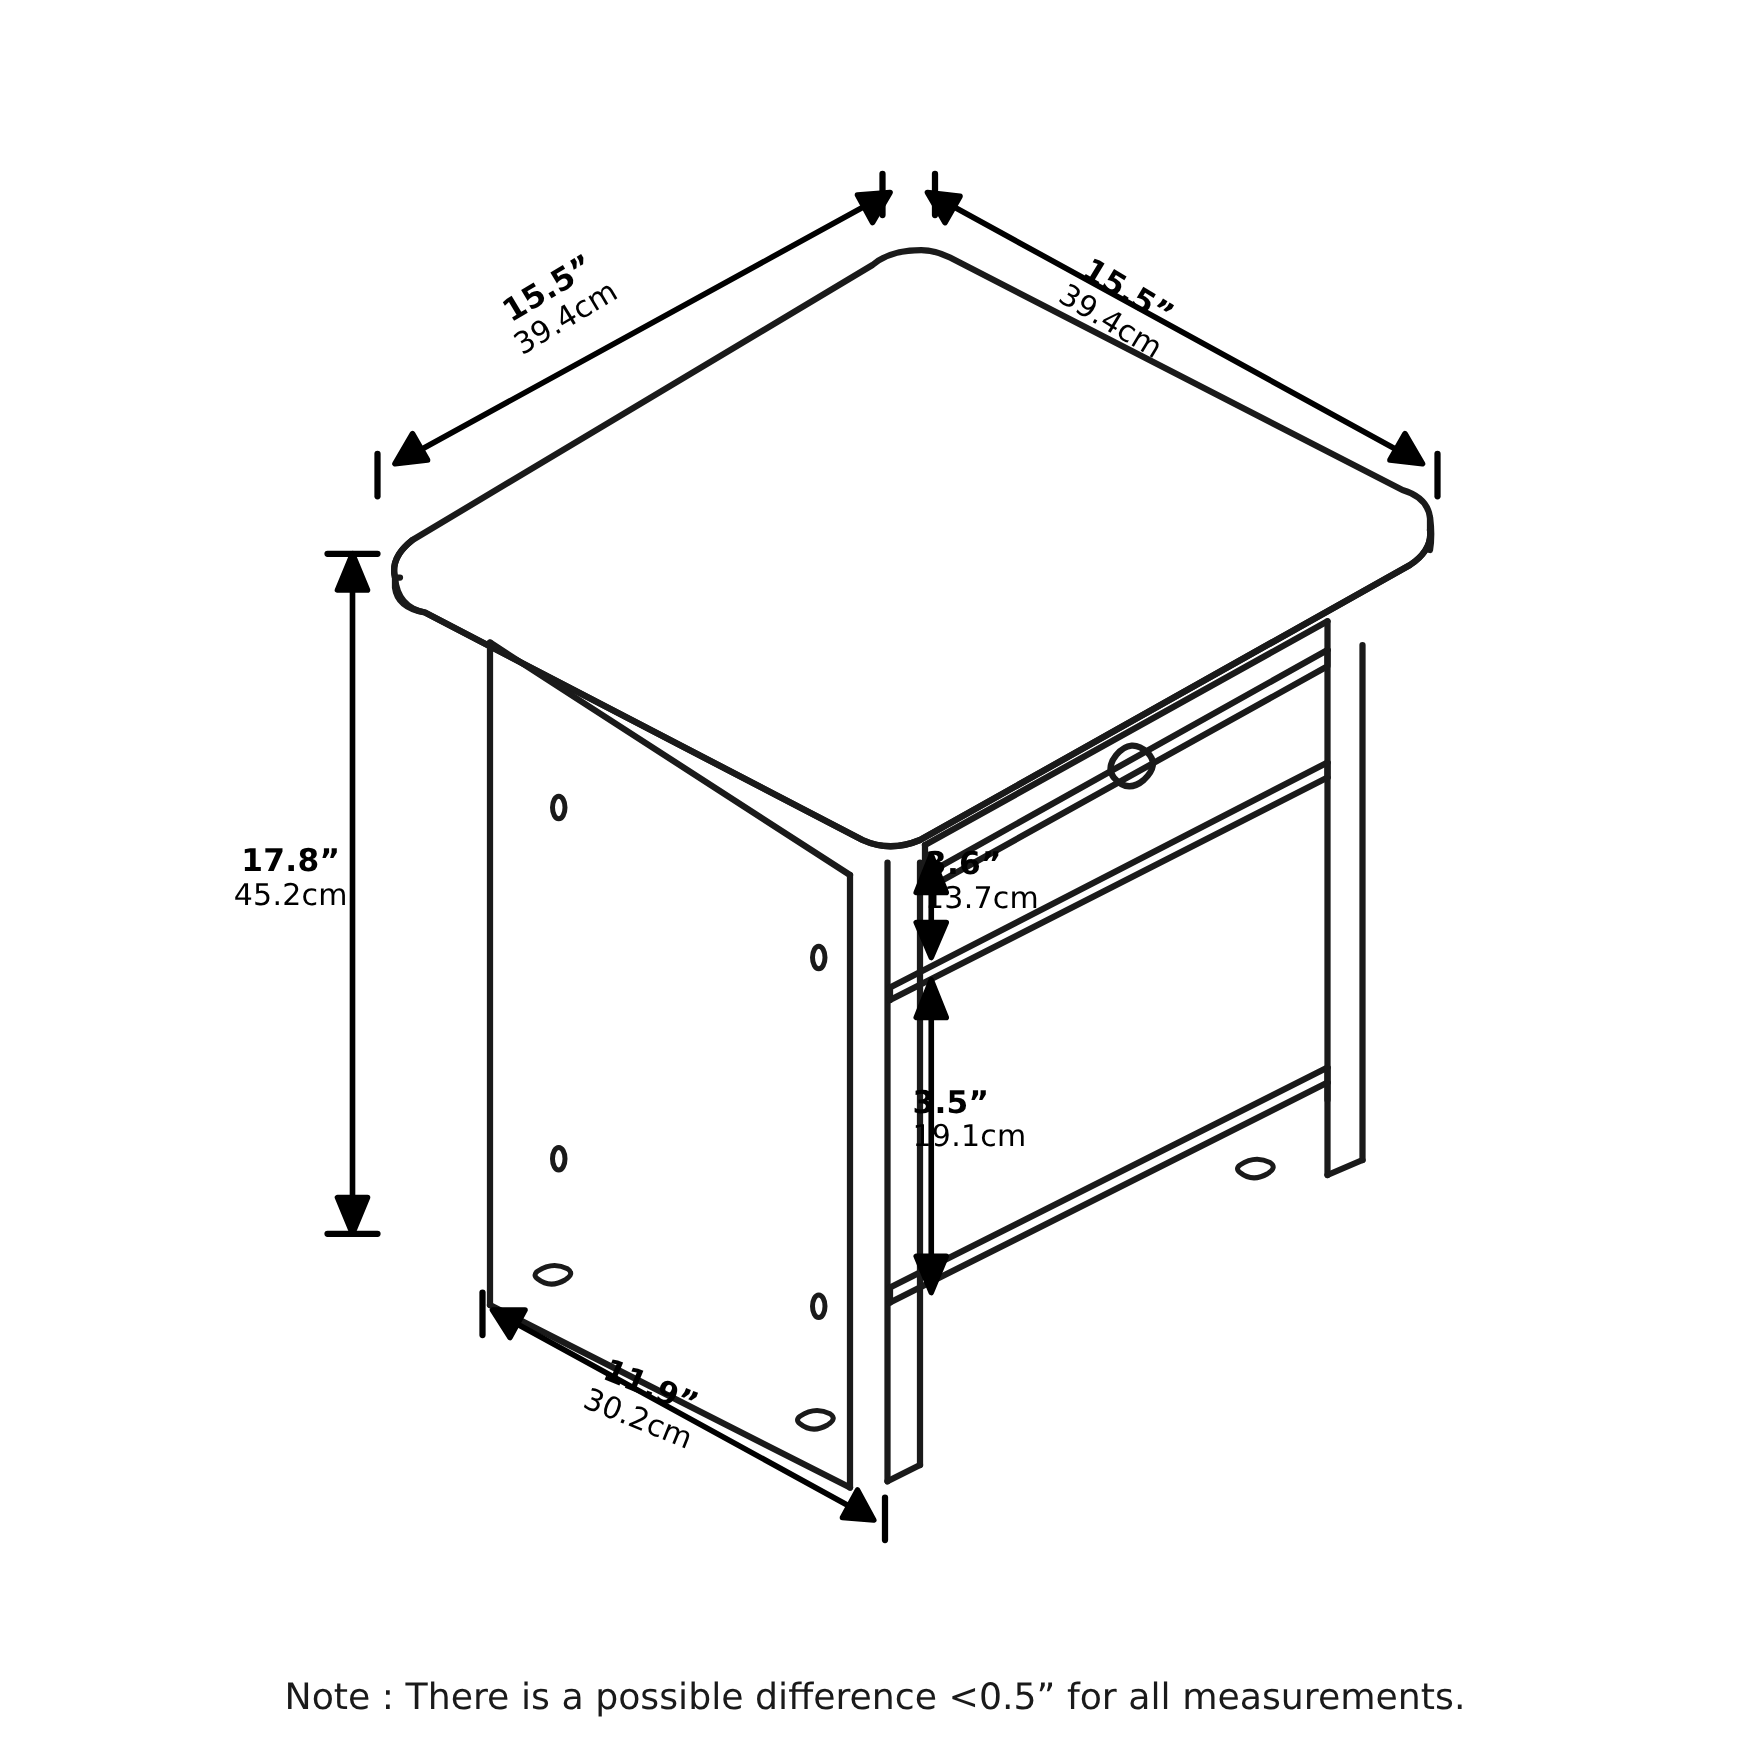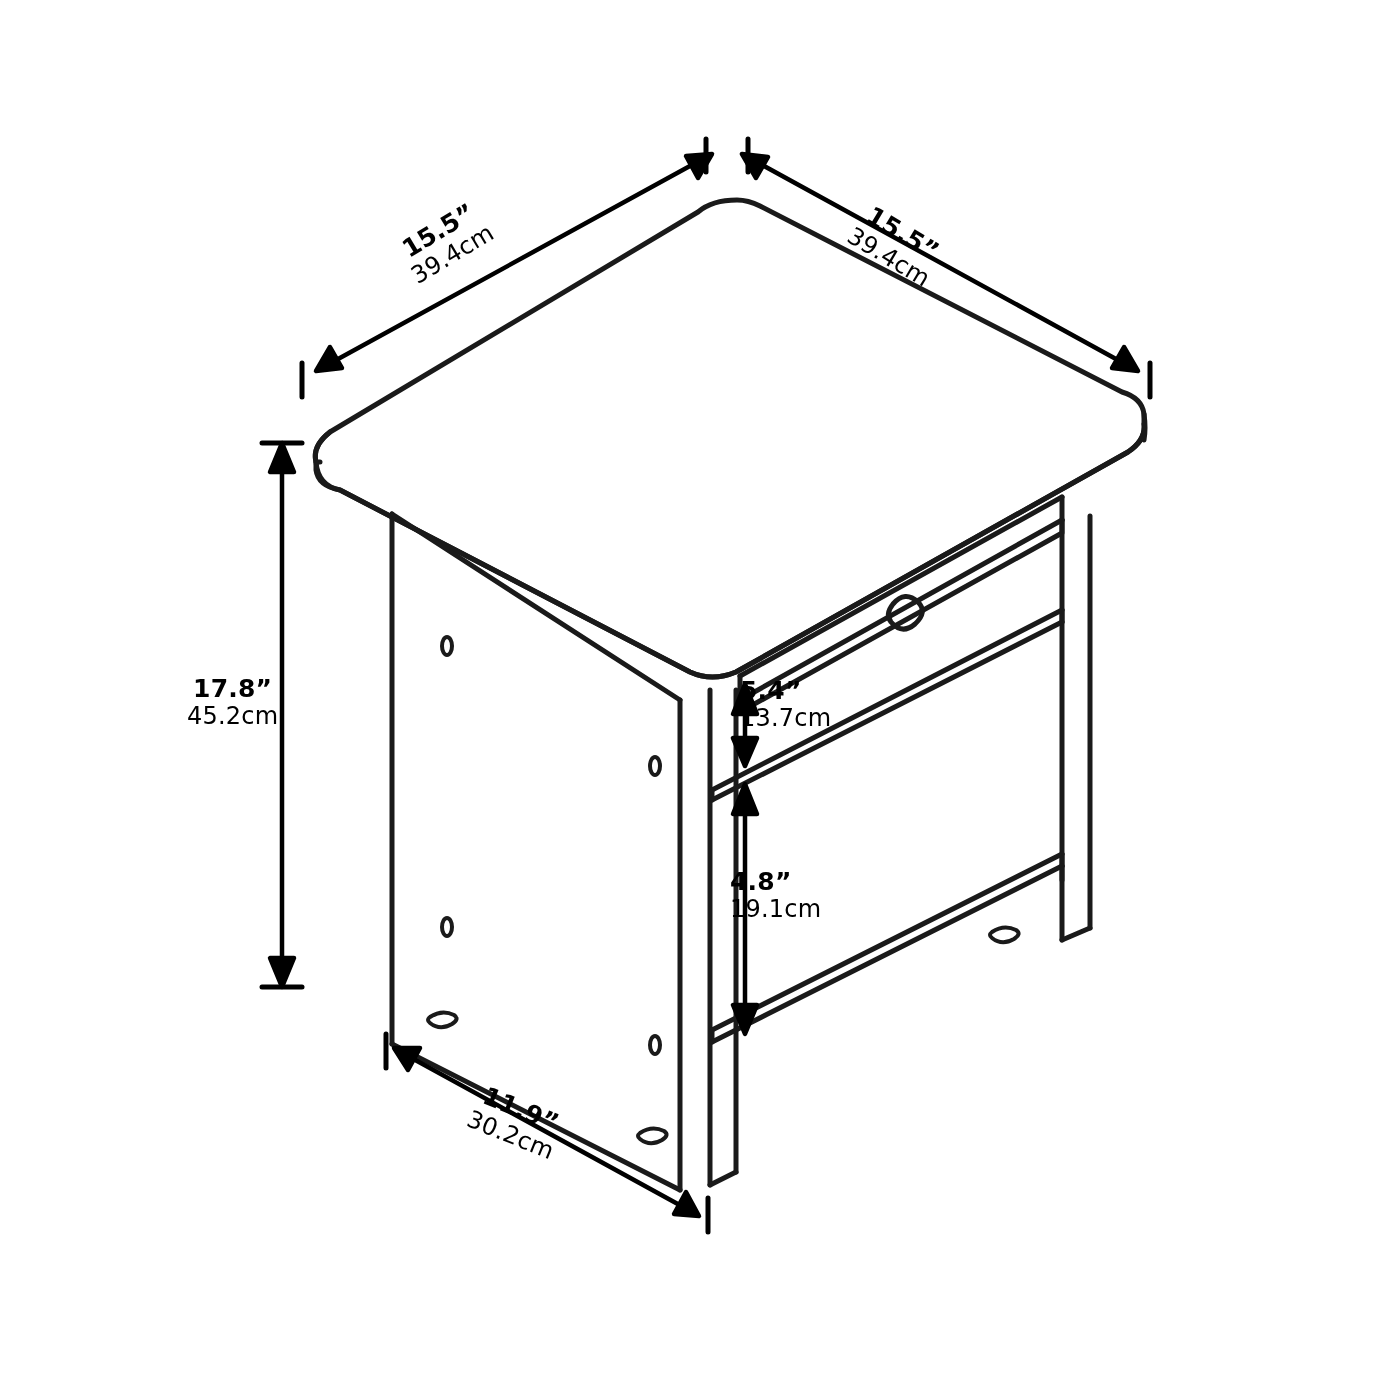--- a/index.html
+++ b/index.html
@@ -216,28 +216,29 @@
     <div class="dim-in">15.5”</div>
     <div class="dim-cm">39.4cm</div>
   </div>
 
   <div class="dim-label" id="lbl-height">
     <div class="dim-in">17.8”</div>
     <div class="dim-cm">45.2cm</div>
   </div>
 
   <div class="dim-label" id="lbl-54">
-    <div class="dim-in">5.4”</div>
+    <div class="dim-in">3.6”</div>
     <div class="dim-cm">13.7cm</div>
   </div>
 
   <div class="dim-label" id="lbl-75">
-    <div class="dim-in">4.8”</div>
+    <div class="dim-in">3.5”</div>
     <div class="dim-cm">19.1cm</div>
   </div>
 
   <div class="dim-label" id="lbl-depth">
     <div class="dim-in">11.9”</div>
     <div class="dim-cm">30.2cm</div>
   </div>
 
+  <div class="note">Note : There is a possible difference &lt;0.5” for all measurements.</div>
 
 </div>
 
 </body></html>

